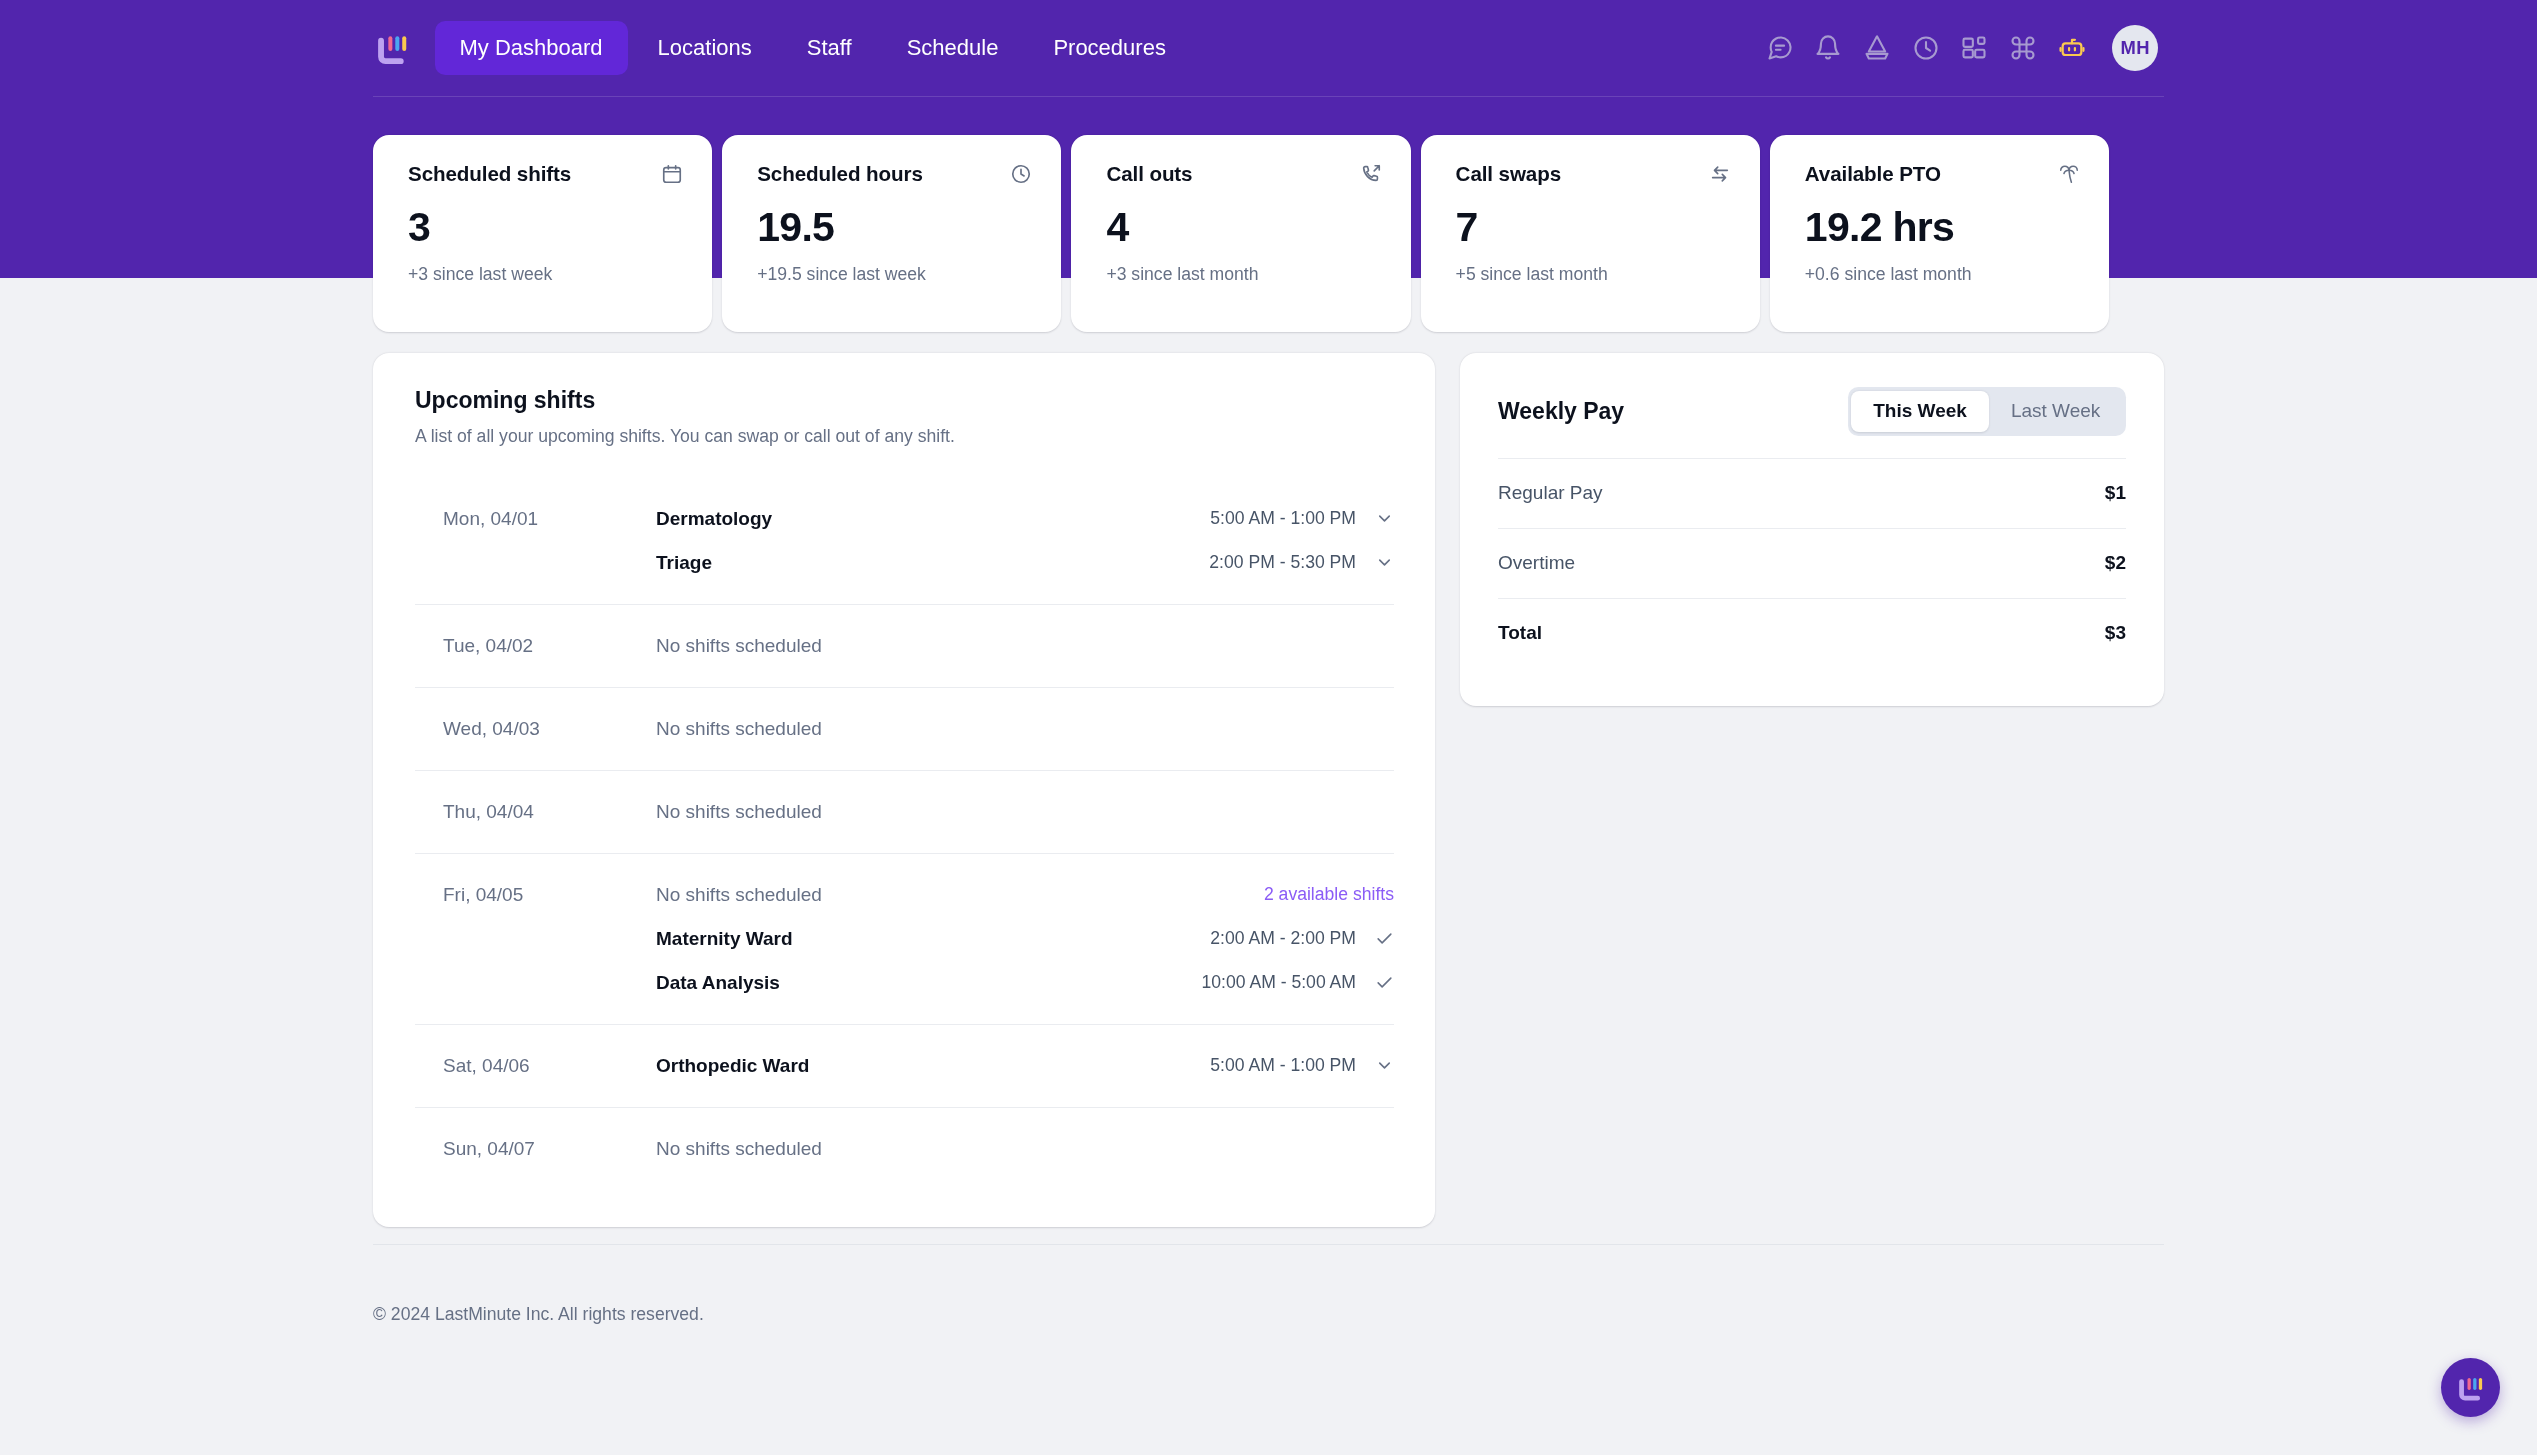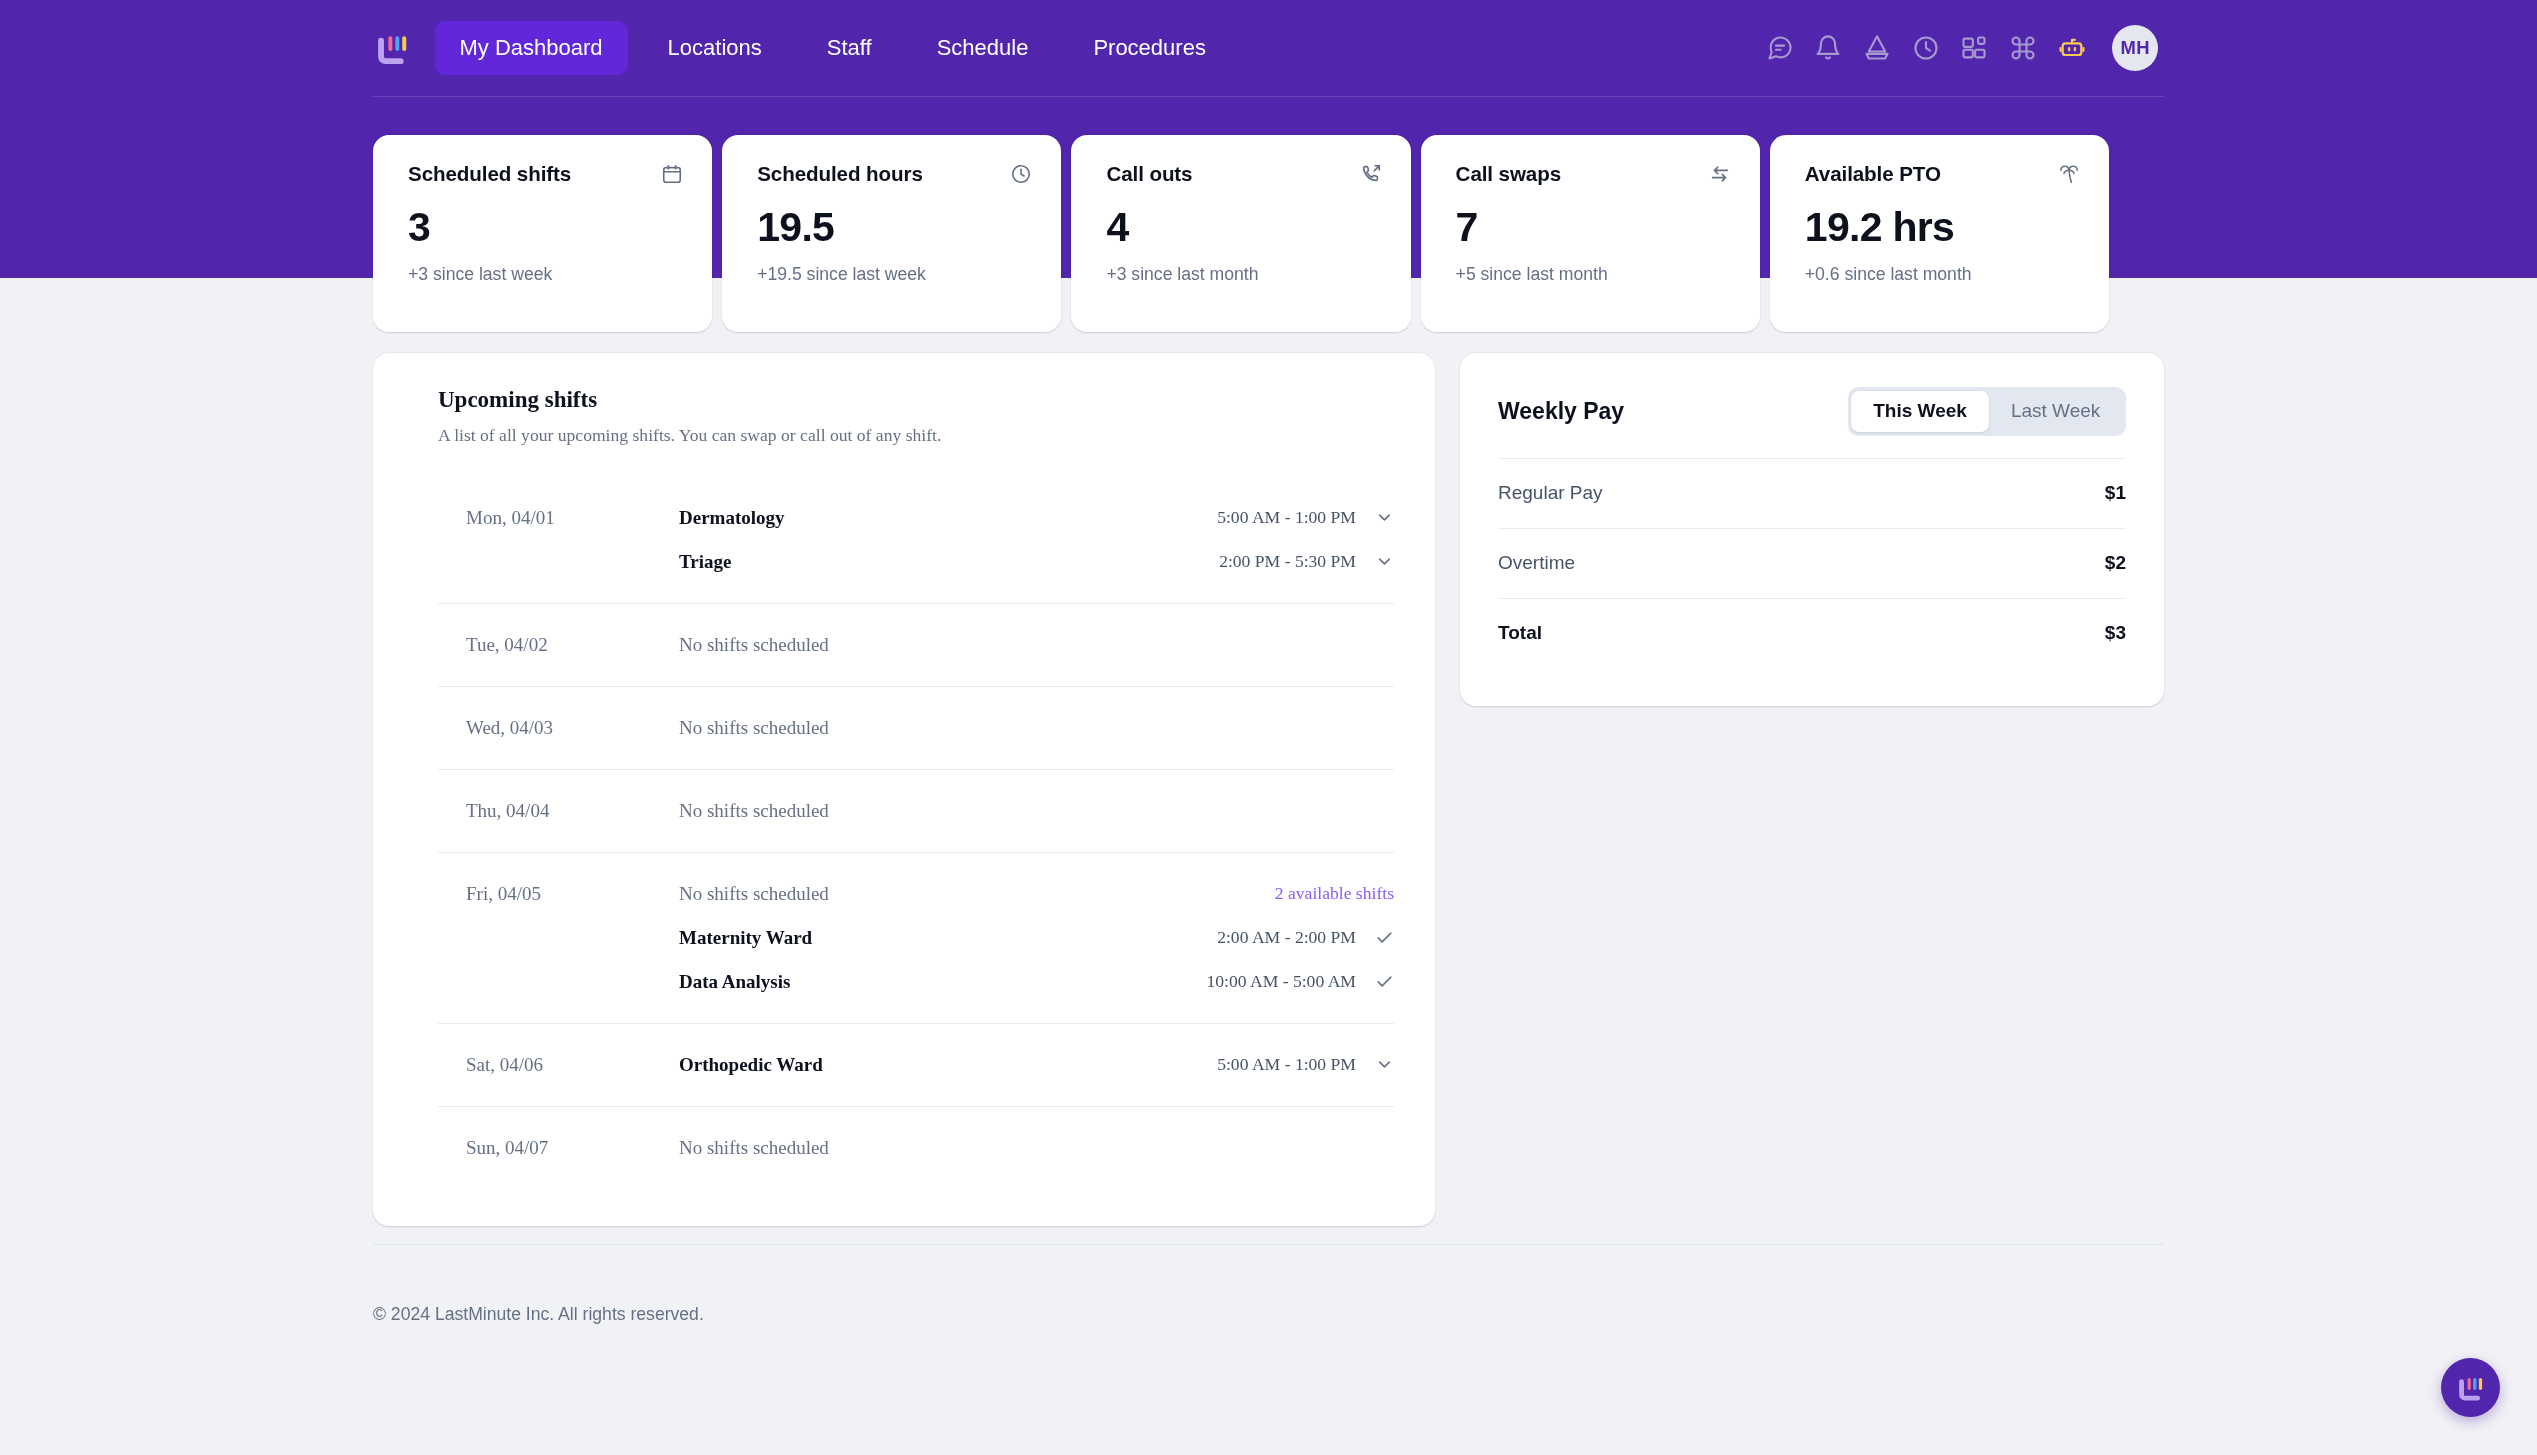--- a/index.html
+++ b/index.html
@@ -21,21 +21,21 @@
   .navbar {
     position: absolute; top: 0; left: 373px;
     width: 1791px; height: 97px;
     display: flex; align-items: center;
     border-bottom: 1.5px solid rgba(255,255,255,0.14);
   }
   .brand-logo {
     width: 38px; height: 38px;
     position: relative; flex: 0 0 auto; margin-right: 23.5px;
   }
-  .nav-links { display: flex; align-items: center; gap: 15px; }
+  .nav-links { display: flex; align-items: center; gap: 5px; }
   .nav-link {
     font-size: 22px; color: #ffffff; font-weight: 500;
     padding: 14px 25px; border-radius: 10.3px; white-space: nowrap;
     cursor: pointer; text-decoration: none; display: inline-block;
   }
   .nav-link.active { background: #6227d8; }
   .nav-right {
     margin-left: auto; display: flex; align-items: center; gap: 14.7px;
     padding-right: 5.9px;
   }
@@ -71,21 +71,21 @@
 
   
   .main-area {
     position: absolute; top: 353px; left: 373px;
     width: 1791px; display: flex; gap: 25px; align-items: flex-start;
   }
   .panel {
     background: #ffffff; border-radius: 16px;
     box-shadow: 0 0.7px 2.2px rgba(16,24,40,.10), 0 0.7px 1.5px rgba(16,24,40,.06);
   }
-  .shifts-panel { width: 1062px; padding: 34px 41px 37px 65px; font-family: Liberation Serif, serif; }
+  .shifts-panel { width: 1062px; padding: 34px 41px 37px 42px; }
   .pay-panel { width: 704px; padding: 34px 38px 38px 38px; }
 
   .panel-title { font-size: 23px; font-weight: 700; color: #0c111d; }
   .panel-sub { font-size: 17.6px; color: #667085; margin-top: 11.8px; }
 
   .shift-list { margin-top: 31px; }
   .day-group { border-bottom: 1.5px solid #eaecf0; padding: 19px 0 19px 0; }
   .day-group:last-child { border-bottom: none; }
   .shift-row { display: flex; align-items: center; min-height: 44px; padding: 7.4px 0; margin-left: 28px; }
   .day-label { width: 213px; flex: 0 0 213px; font-size: 19px; color: #667085; }

